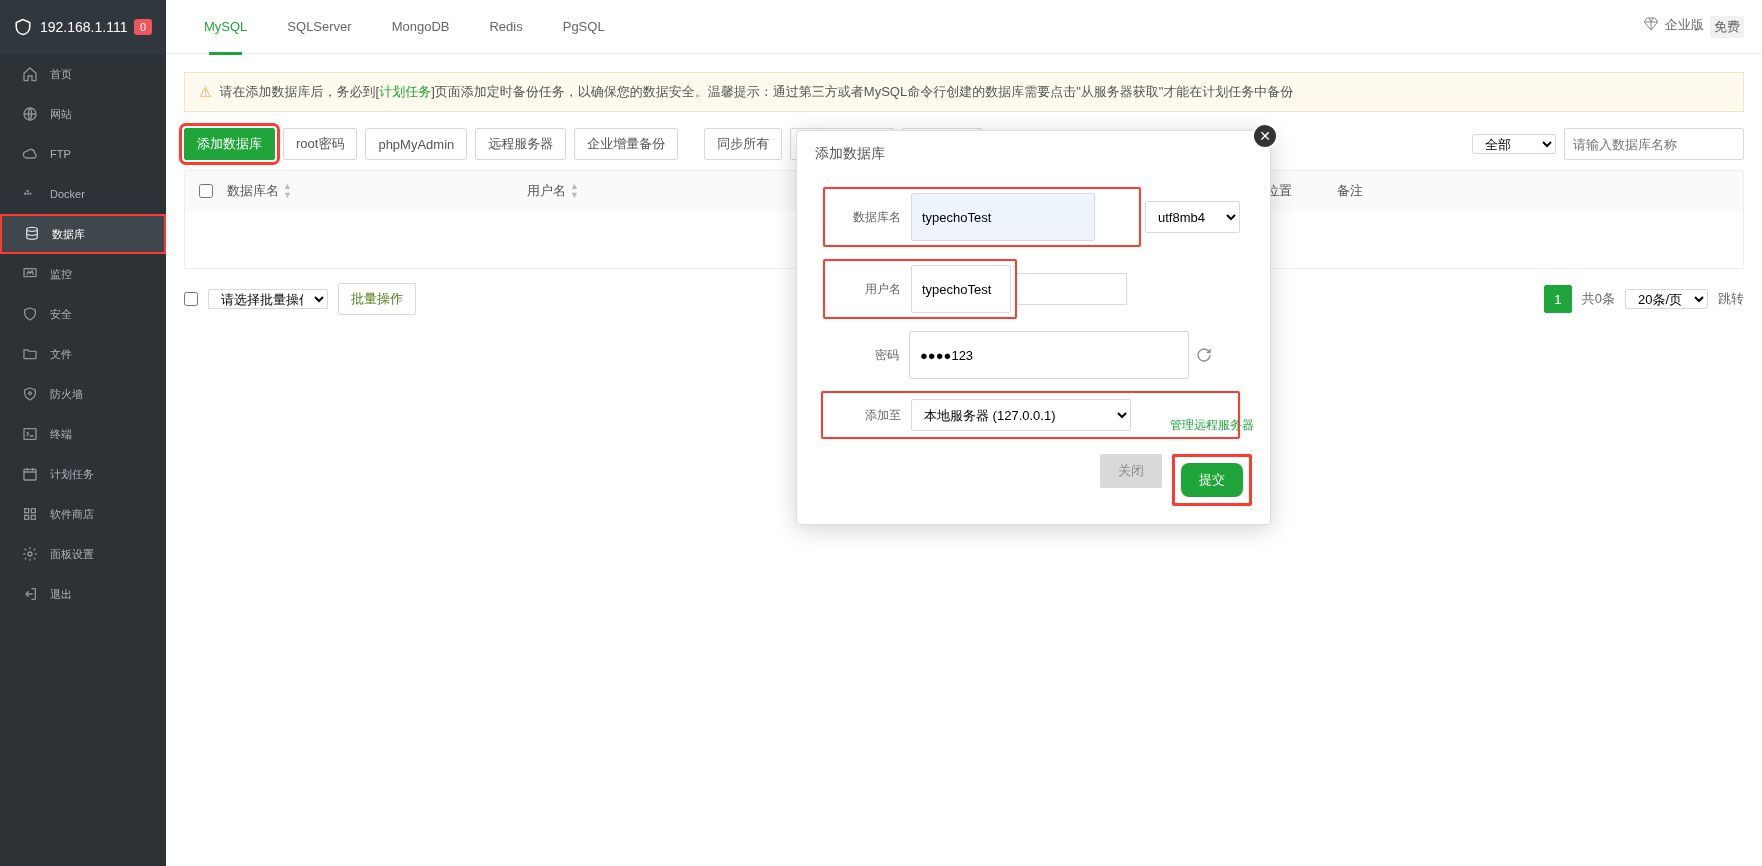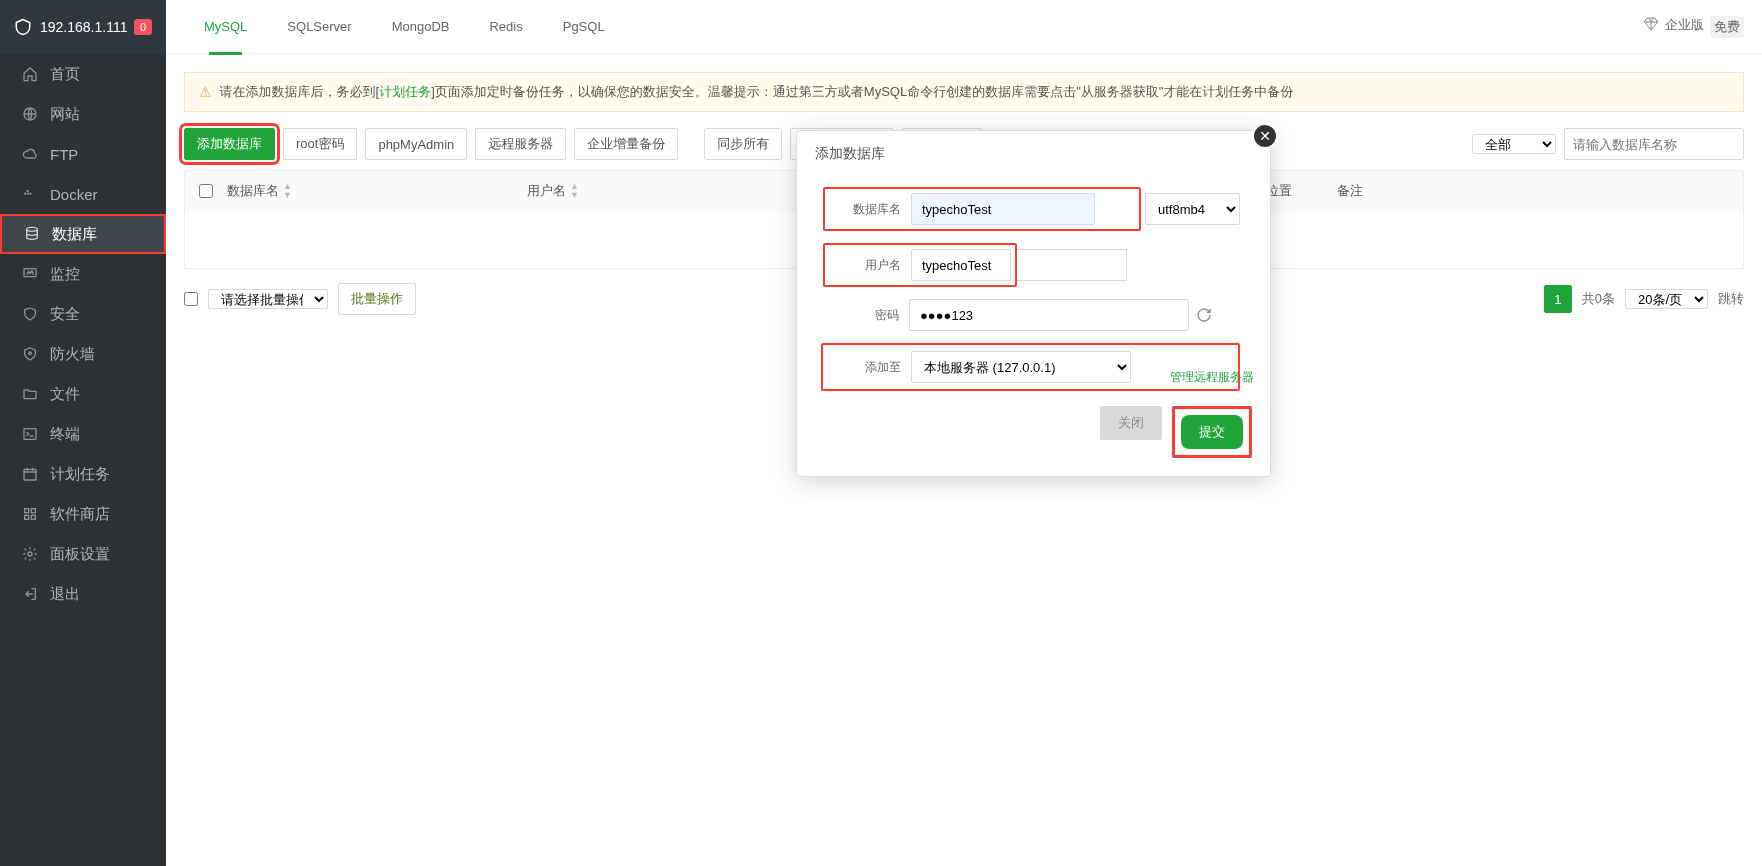--- a/index.html
+++ b/index.html
@@ -14,21 +14,21 @@
 .sb-header{display:flex;align-items:center;height:54px;padding:0 14px;background:#30383e}
 .sb-logo{width:18px;height:18px;margin-right:8px;flex-shrink:0}
 .sb-ip{color:#fff;font-size:14px;flex:1}
 .sb-badge{background:#f0545c;color:#fff;border-radius:3px;padding:0 6px;font-size:11px;line-height:16px}
 
 
 .sb-nav{flex:1}
 .sb-item{display:flex;align-items:center;height:40px;padding:0 22px;cursor:pointer;color:#adb4ba}
 .sb-item.active{background:#40474c;color:#fff;border:2px solid #ff3b30}
 .sb-icon{width:16px;height:16px;margin-right:12px;display:inline-flex;align-items:center;justify-content:center;opacity:.75}
-.sb-item span{font-size:15px}
+.sb-item span{font-size:11px}
 
 
 .tabs{display:flex;align-items:center;border-bottom:1px solid #eee;padding:0 18px;height:54px}
 .tab{padding:0 20px;height:54px;display:flex;align-items:center;color:#666;cursor:pointer;position:relative}
 .tab.active{color:#20a53a}
 .tab.active::after{content:"";position:absolute;bottom:-1px;left:30%;right:30%;height:3px;background:#20a53a}
 .tabs-right{margin-left:auto;display:flex;align-items:flex-start;gap:6px;color:#666;font-size:12px}
 .diamond-icon{width:16px;height:16px}
 .free-tag{background:#f1f1f1;padding:2px 4px;border-radius:2px}
 
@@ -75,21 +75,21 @@
 
 .modal-mask{position:absolute;top:130px;left:630px;width:475px;background:#fff;border:1px solid #ddd;border-radius:4px;box-shadow:0 4px 24px rgba(0,0,0,.18);z-index:100}
 .modal-close{position:absolute;top:-8px;right:-8px;width:26px;height:26px;background:#333;color:#fff;border-radius:50%;display:flex;align-items:center;justify-content:center;cursor:pointer;font-size:14px;border:2px solid #fff}
 .modal-header{padding:14px 18px;color:#555;font-size:14px}
 .modal-body{padding:10px 30px 20px}
 .form-row{display:flex;align-items:center;margin-bottom:12px}
 .form-row.hl{border:2px solid #ff3b30;padding:4px;margin-left:-4px;border-radius:2px}
 .form-row.hl-wide{border:2px solid #ff3b30;padding:6px;margin-left:-6px;border-radius:2px;flex-direction:column;gap:12px;align-items:stretch}
 .form-row.hl-wide .form-row{margin-bottom:0}
 .form-label{width:72px;text-align:right;color:#666;font-size:12px;margin-right:10px}
-.form-input{border:1px solid #d9d9d9;height:32px;padding:12px 10px;border-radius:2px;flex:1;min-width:0}
+.form-input{border:1px solid #d9d9d9;height:48px;padding:12px 10px;border-radius:2px;flex:1;min-width:0}
 .form-input.short{max-width:184px}
 .form-input.bg{background:#eef4fc}
 .form-select{border:1px solid #d9d9d9;height:32px;padding:0 8px;border-radius:2px;background:#fff}
 .form-select.charset{width:95px;margin-left:4px}
 .form-select.perm{width:174px}
 .form-select.addto{width:220px}
 .refresh-icon{margin-left:6px;width:18px;height:18px;cursor:pointer;color:#888;display:flex;align-items:center;justify-content:center}
 .manage-link{color:#20a53a;font-size:12px;margin-left:8px}
 .modal-footer{display:flex;justify-content:flex-end;gap:10px;padding:0 18px 18px}
 .btn-cancel{background:#d9d9d9;color:#888;border:none;height:34px;padding:0 18px;border-radius:2px}
@@ -170,33 +170,33 @@
           <span class="sb-icon">
             <svg viewBox="0 0 24 24" width="16" height="16" fill="none" stroke="currentColor" stroke-width="2">
               <path d="M12 3l8 3v5c0 5-3.5 8-8 10-4.5-2-8-5-8-10V6Z"></path>
             </svg>
           </span>
           <span>安全</span>
         </div>
       <div class="sb-item">
           <span class="sb-icon">
             <svg viewBox="0 0 24 24" width="16" height="16" fill="none" stroke="currentColor" stroke-width="2">
+              <path d="M3 6h6l2 2h10v10a1 1 0 0 1-1 1H4a1 1 0 0 1-1-1Z"></path>
+            </svg>
+          </span>
+          <span>文件</span>
+        </div>
+      <div class="sb-item">
+          <span class="sb-icon">
+            <svg viewBox="0 0 24 24" width="16" height="16" fill="none" stroke="currentColor" stroke-width="2">
               <path d="M12 3l8 3v5c0 5-3.5 8-8 10-4.5-2-8-5-8-10V6Z"></path>
               <circle cx="12" cy="11" r="2"></circle>
             </svg>
           </span>
           <span>防火墙</span>
-        </div>
-      <div class="sb-item">
-          <span class="sb-icon">
-            <svg viewBox="0 0 24 24" width="16" height="16" fill="none" stroke="currentColor" stroke-width="2">
-              <path d="M3 6h6l2 2h10v10a1 1 0 0 1-1 1H4a1 1 0 0 1-1-1Z"></path>
-            </svg>
-          </span>
-          <span>文件</span>
         </div>
       <div class="sb-item">
           <span class="sb-icon">
             <svg viewBox="0 0 24 24" width="16" height="16" fill="none" stroke="currentColor" stroke-width="2">
               <rect x="3" y="4" width="18" height="16" rx="1"></rect>
               <path d="M7 9l3 3-3 3M12 15h5"></path>
             </svg>
           </span>
           <span>终端</span>
         </div>

